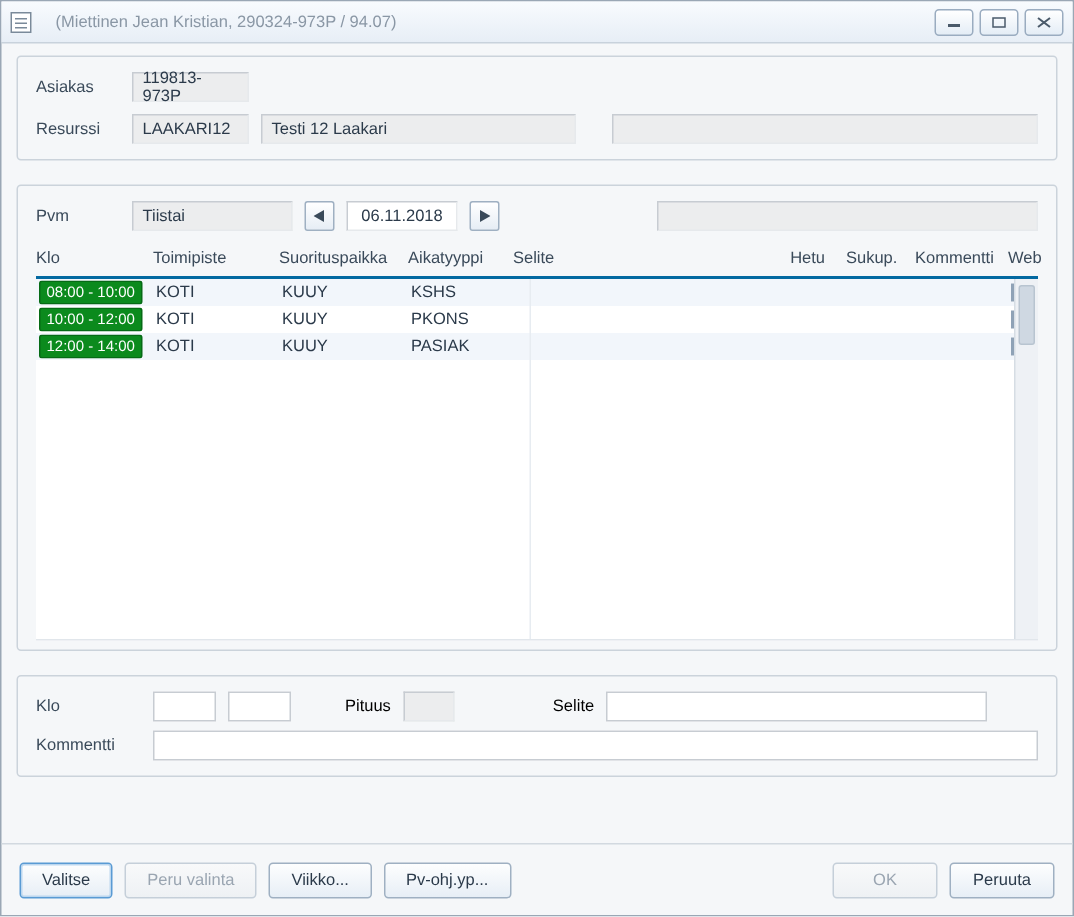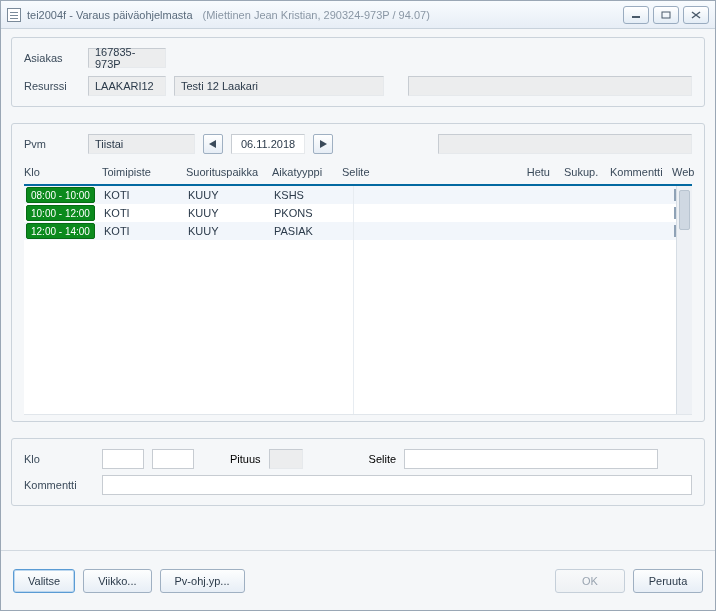--- a/index.html
+++ b/index.html
@@ -40,34 +40,33 @@
   .vscroll { position: absolute; right: 0; top: 0; bottom: 0; width: 16px; background: #eef1f5; border-left: 1px solid #d6dde4; }
   .vscroll .thumb { position: absolute; left: 2px; right: 2px; height: 40px; top: 4px; background: #cfd8e2; border: 1px solid #b8c4d0; border-radius: 2px; }
   .rowswrap { margin-right: 16px; }
   .colsep { position: absolute; top: 0; bottom: 0; width: 1px; background: #e7ecf1; }
 
   .lowerpanel { border: 1px solid #cbd3db; border-radius: 3px; background: #f5f7f9; padding: 10px 12px; }
   .lowrow { display: flex; align-items: center; gap: 8px; margin-bottom: 6px; }
   .lowlbl { width: 70px; color: #3a4a5a; }
   .lowfield { height: 20px; background: #fff; border: 1px solid #c7ccd2; }
 
-  .footer { height: 60px; border-top: 1px solid #d2d9e0; display: flex; align-items: center; padding: 4px 12px; gap: 8px; justify-content: space-between; }
+  .footer { height: 48px; border-top: 1px solid #d2d9e0; display: flex; align-items: center; padding: 4px 12px; gap: 8px; justify-content: space-between; }
   .btn { height: 24px; padding: 0 14px; border: 1px solid #9fb0c2; border-radius: 3px; background: linear-gradient(#fdfefe,#e7eef6); color: #2b3a4a; display: inline-flex; align-items: center; justify-content: center; }
   .btn.primary { border-color: #5a9bd4; box-shadow: 0 0 0 1px #bcd7ef inset; }
   .btn.disabled { color: #9aa5b1; border-color: #c5cfd9; background: linear-gradient(#f8f9fa,#eef1f4); }
   .footer .spacer { flex: 1; }
 </style>
 </head>
 <body>
 
 <div class="window">
 
   <div class="titlebar">
     <span class="ico"></span>
-    <span class="t1"><span>tei2004f</span> - <span>Varaus päiväohjelmasta</span></span>
     <span class="t2">(Miettinen Jean Kristian, 290324-973P / 94.07)</span>
     <span class="spacer"></span>
     <span class="winbtn">
         <svg width="10" height="8">
           <rect x="1" y="5" width="8" height="2" fill="#4a5a6a"></rect>
         </svg>
       </span>
     <span class="winbtn">
         <svg width="10" height="8">
           <rect x="1" y="1" width="8" height="6" fill="none" stroke="#4a5a6a"></rect>
@@ -79,21 +78,21 @@
           <line x1="9" y1="1" x2="1" y2="7" stroke="#4a5a6a" stroke-width="1.4"></line>
         </svg>
       </span>
   </div>
 
   <div class="client">
 
     <div class="panel">
       <div class="row">
         <span class="lbl">Asiakas</span>
-        <span class="field" style="width:78px">167835-973P</span>
+        <span class="field" style="width:78px">119813-973P</span>
       </div>
       <div class="row">
         <span class="lbl">Resurssi</span>
         <span class="field" style="width:78px">LAAKARI12</span>
         <span class="field" style="width:210px">Testi 12 Laakari</span>
         <span style="flex:1"></span>
         <span class="field" style="width:284px"></span>
       </div>
     </div>
 
@@ -187,20 +186,21 @@
         <span class="lowlbl">Kommentti</span>
         <span class="lowfield" style="flex:1"></span>
       </div>
     </div>
 
     <div style="height:28px"></div>
   </div>
 
   <div class="footer">
     <span class="btn primary">Valitse</span>
+    <span class="btn disabled">Peru valinta</span>
     <span class="btn">Viikko...</span>
     <span class="btn">Pv-ohj.yp...</span>
     <span class="spacer"></span>
     <span class="btn disabled" style="width:70px">OK</span>
     <span class="btn" style="width:70px">Peruuta</span>
   </div>
 
 </div>
 
 </body></html>

